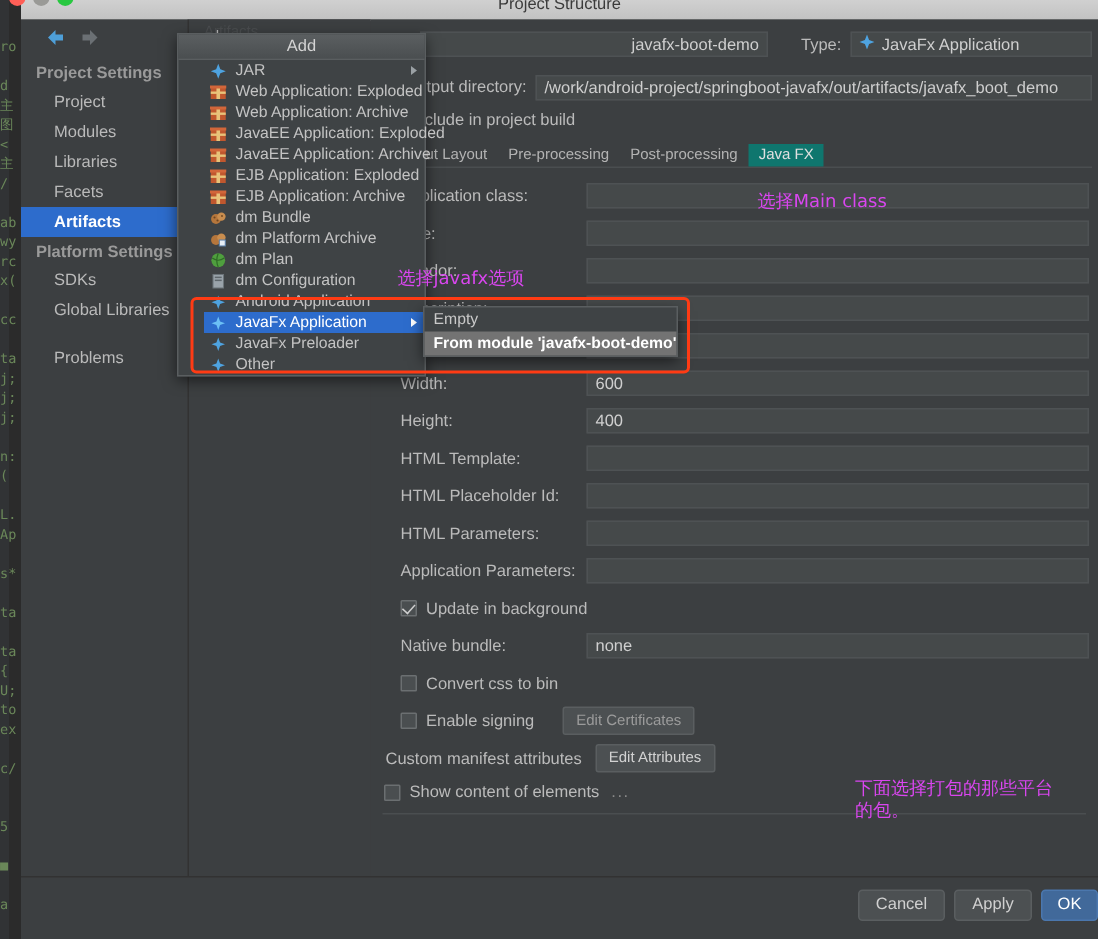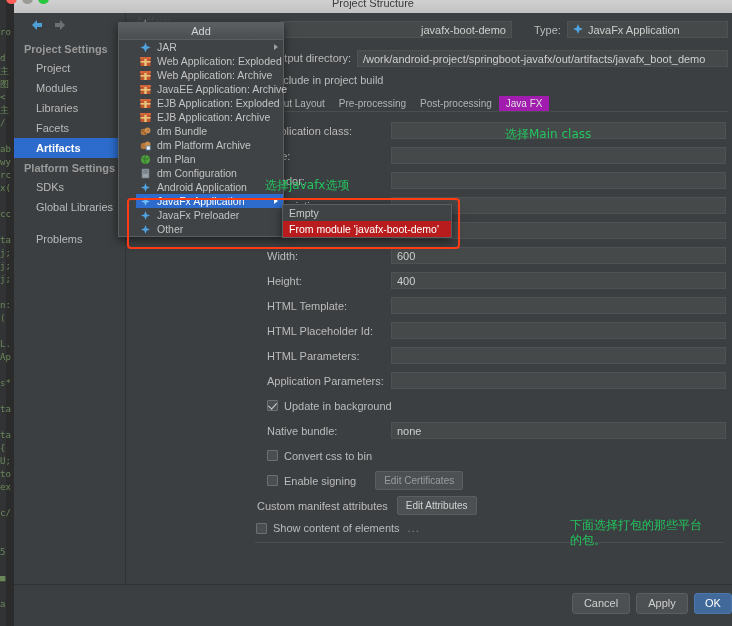--- a/index.html
+++ b/index.html
@@ -60,21 +60,21 @@
   #outdir-field{flex:1;}
   
   .cb{width:11px;height:11px;border:1px solid #6b6f71;background:#4a4e50;display:inline-block;
     box-sizing:border-box;position:relative;vertical-align:-2px;margin-right:6px;border-radius:1px;}
   .cb.checked:after{content:"";position:absolute;left:2px;top:0px;width:4px;height:7px;
     border:solid #cfcfcf;border-width:0 1.6px 1.6px 0;transform:rotate(42deg);}
   
   #tabs{display:flex;align-items:flex-end;height:17px;margin-top:4px;margin-left:4px;
     border-bottom:1px solid #4a4e50;}
   .tab{padding:2px 7px 2px 7px;font-size:10px;color:#b3b3b3;background:transparent;}
-  .tab.active{background:#a21caf;color:#e0e0e0;}
+  .tab.active{background:#0f766e;color:#e0e0e0;}
   
   .frow{display:flex;align-items:center;height:25px;}
   .flabel{width:140px;font-size:11px;color:#bbbbbb;padding-left:16px;box-sizing:border-box;}
   .finput{flex:1;height:17px;background:#45494a;border:1px solid #4e5254;box-sizing:border-box;
     line-height:16px;padding:0 5px;color:#cfcfcf;font-size:11px;margin-right:2px;}
   .cbrow{display:flex;align-items:center;height:25px;padding-left:16px;box-sizing:border-box;}
   .cblabel{font-size:11px;color:#bbbbbb;}
   .btn-sm{background:#4c5052;border:1px solid #5a5e60;color:#9b9b9b;font-size:10px;
     padding:3px 8px;border-radius:2px;margin-left:10px;}
   .btn-sm.enabled{color:#d2d2d2;}
@@ -90,23 +90,23 @@
   .mi.sel{background:#2d6ccc;color:#ffffff;}
   .mi .mi-ico{width:13px;height:11px;margin-right:4px;flex:0 0 13px;}
   .mi .arrow{position:absolute;right:5px;top:4px;width:0;height:0;
     border-left:4px solid #9aa0a4;border-top:3px solid transparent;border-bottom:3px solid transparent;}
   .mi.sel .arrow{border-left-color:#ffffff;}
   
   #submenu{position:absolute;left:282px;top:204px;width:168px;background:#3f4345;
     border:1px solid #5a5e60;box-shadow:0 3px 9px rgba(0,0,0,.55);z-index:41;}
   #submenu .si{height:16px;line-height:16px;padding:0 6px;font-size:10.5px;color:#c9c9c9;
     white-space:nowrap;}
-  #submenu .si.sel{background:#b91c1c;color:#fff;font-weight:normal;}
-  
-  .anno{position:absolute;color:#22c55e;font-size:12px;z-index:60;line-height:15px;
+  #submenu .si.sel{background:#737373;color:#fff;font-weight:bold;}
+  
+  .anno{position:absolute;color:#d946ef;font-size:12px;z-index:60;line-height:15px;
     font-family:"DejaVu Sans",sans-serif;}
   .annobox{position:absolute;border:2px solid #ff3b14;border-radius:4px;z-index:55;
     pointer-events:none;}
   
   #bottombar{position:absolute;left:0;bottom:4px;width:718px;height:37px;background:#3c3f41;
     border-top:1px solid #323232;padding-left:29px;}
   #bottombar .btn{position:absolute;top:8px;height:21px;line-height:19px;text-align:center;
     font-size:11px;border-radius:3px;box-sizing:border-box;}
   #btn-cancel{left:558px;width:58px;background:#4c5052;border:1px solid #5a5e60;color:#d0d0d0;}
   #btn-apply{left:622px;width:52px;background:#4c5052;border:1px solid #5a5e60;color:#d0d0d0;}
@@ -359,20 +359,29 @@
   <div class="mi">
     <span class="mi-ico"><svg width="11" height="11" viewBox="0 0 11 11">
           <rect x="0.5" y="2.5" width="10" height="7.5" fill="#c0572e"></rect>
           <rect x="4.3" y="2.5" width="2.4" height="7.5" fill="#e8c37a"></rect>
           <rect x="0.5" y="5" width="10" height="1.6" fill="#e8c37a"></rect>
           <rect x="0" y="1" width="11" height="2" fill="#d2663a"></rect>
         </svg></span>
     <span>Web Application: Archive</span>
   </div>
 
+  <div class="mi">
+    <span class="mi-ico"><svg width="11" height="11" viewBox="0 0 11 11">
+          <rect x="0.5" y="2.5" width="10" height="7.5" fill="#c0572e"></rect>
+          <rect x="4.3" y="2.5" width="2.4" height="7.5" fill="#e8c37a"></rect>
+          <rect x="0.5" y="5" width="10" height="1.6" fill="#e8c37a"></rect>
+          <rect x="0" y="1" width="11" height="2" fill="#d2663a"></rect>
+        </svg></span>
+    <span>JavaEE Application: Exploded</span>
+  </div>
 
   <div class="mi">
     <span class="mi-ico"><svg width="11" height="11" viewBox="0 0 11 11">
           <rect x="0.5" y="2.5" width="10" height="7.5" fill="#c0572e"></rect>
           <rect x="4.3" y="2.5" width="2.4" height="7.5" fill="#e8c37a"></rect>
           <rect x="0.5" y="5" width="10" height="1.6" fill="#e8c37a"></rect>
           <rect x="0" y="1" width="11" height="2" fill="#d2663a"></rect>
         </svg></span>
     <span>JavaEE Application: Archive</span>
   </div>

